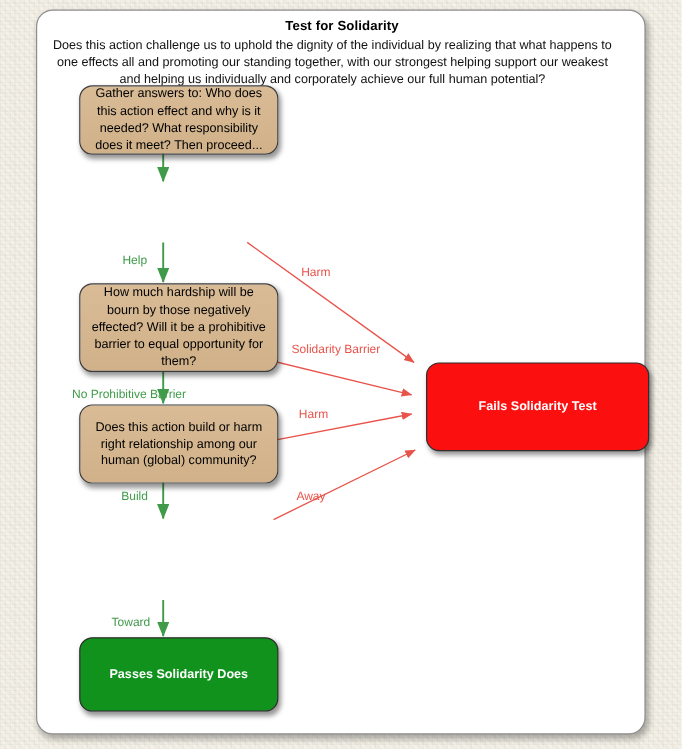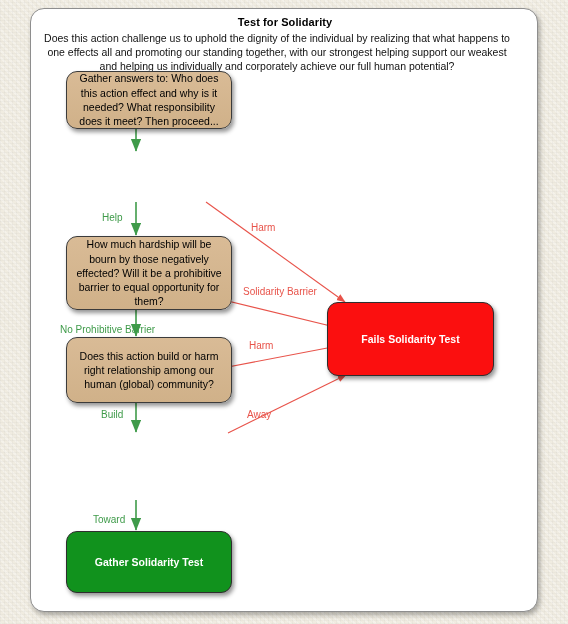--- a/index.html
+++ b/index.html
@@ -129,24 +129,24 @@
     <div class="node process" style="left:35px; top:227px; width:166px; height:74px;">
       <span class="txt">How much hardship will be bourn by those negatively effected? Will it be a prohibitive barrier to equal opportunity for them?</span>
     </div>
 
     <div class="node process" style="left:35px; top:328px; width:166px; height:66px;">
       <span class="txt">Does this action build or harm right relationship among our human (global) community?</span>
     </div>
 
 
     <div class="node pass" style="left:35px; top:522px; width:166px; height:62px;">
-      <span class="txt">Gather Solidarity Test</span>
+      <span class="txt">Passes Solidarity Does</span>
     </div>
 
-    <div class="node fail" style="left:296px; top:293px; width:167px; height:74px;">
+    <div class="node fail" style="left:324px; top:293px; width:186px; height:74px;">
       <span class="txt">Fails Solidarity Test</span>
     </div>
 
     <div class="elabel yes" style="left:71px; top:203px;">
       <span>Help</span>
     </div>
 
     <div class="elabel no" style="left:220px; top:213px;">
       <span>Harm</span>
     </div>

